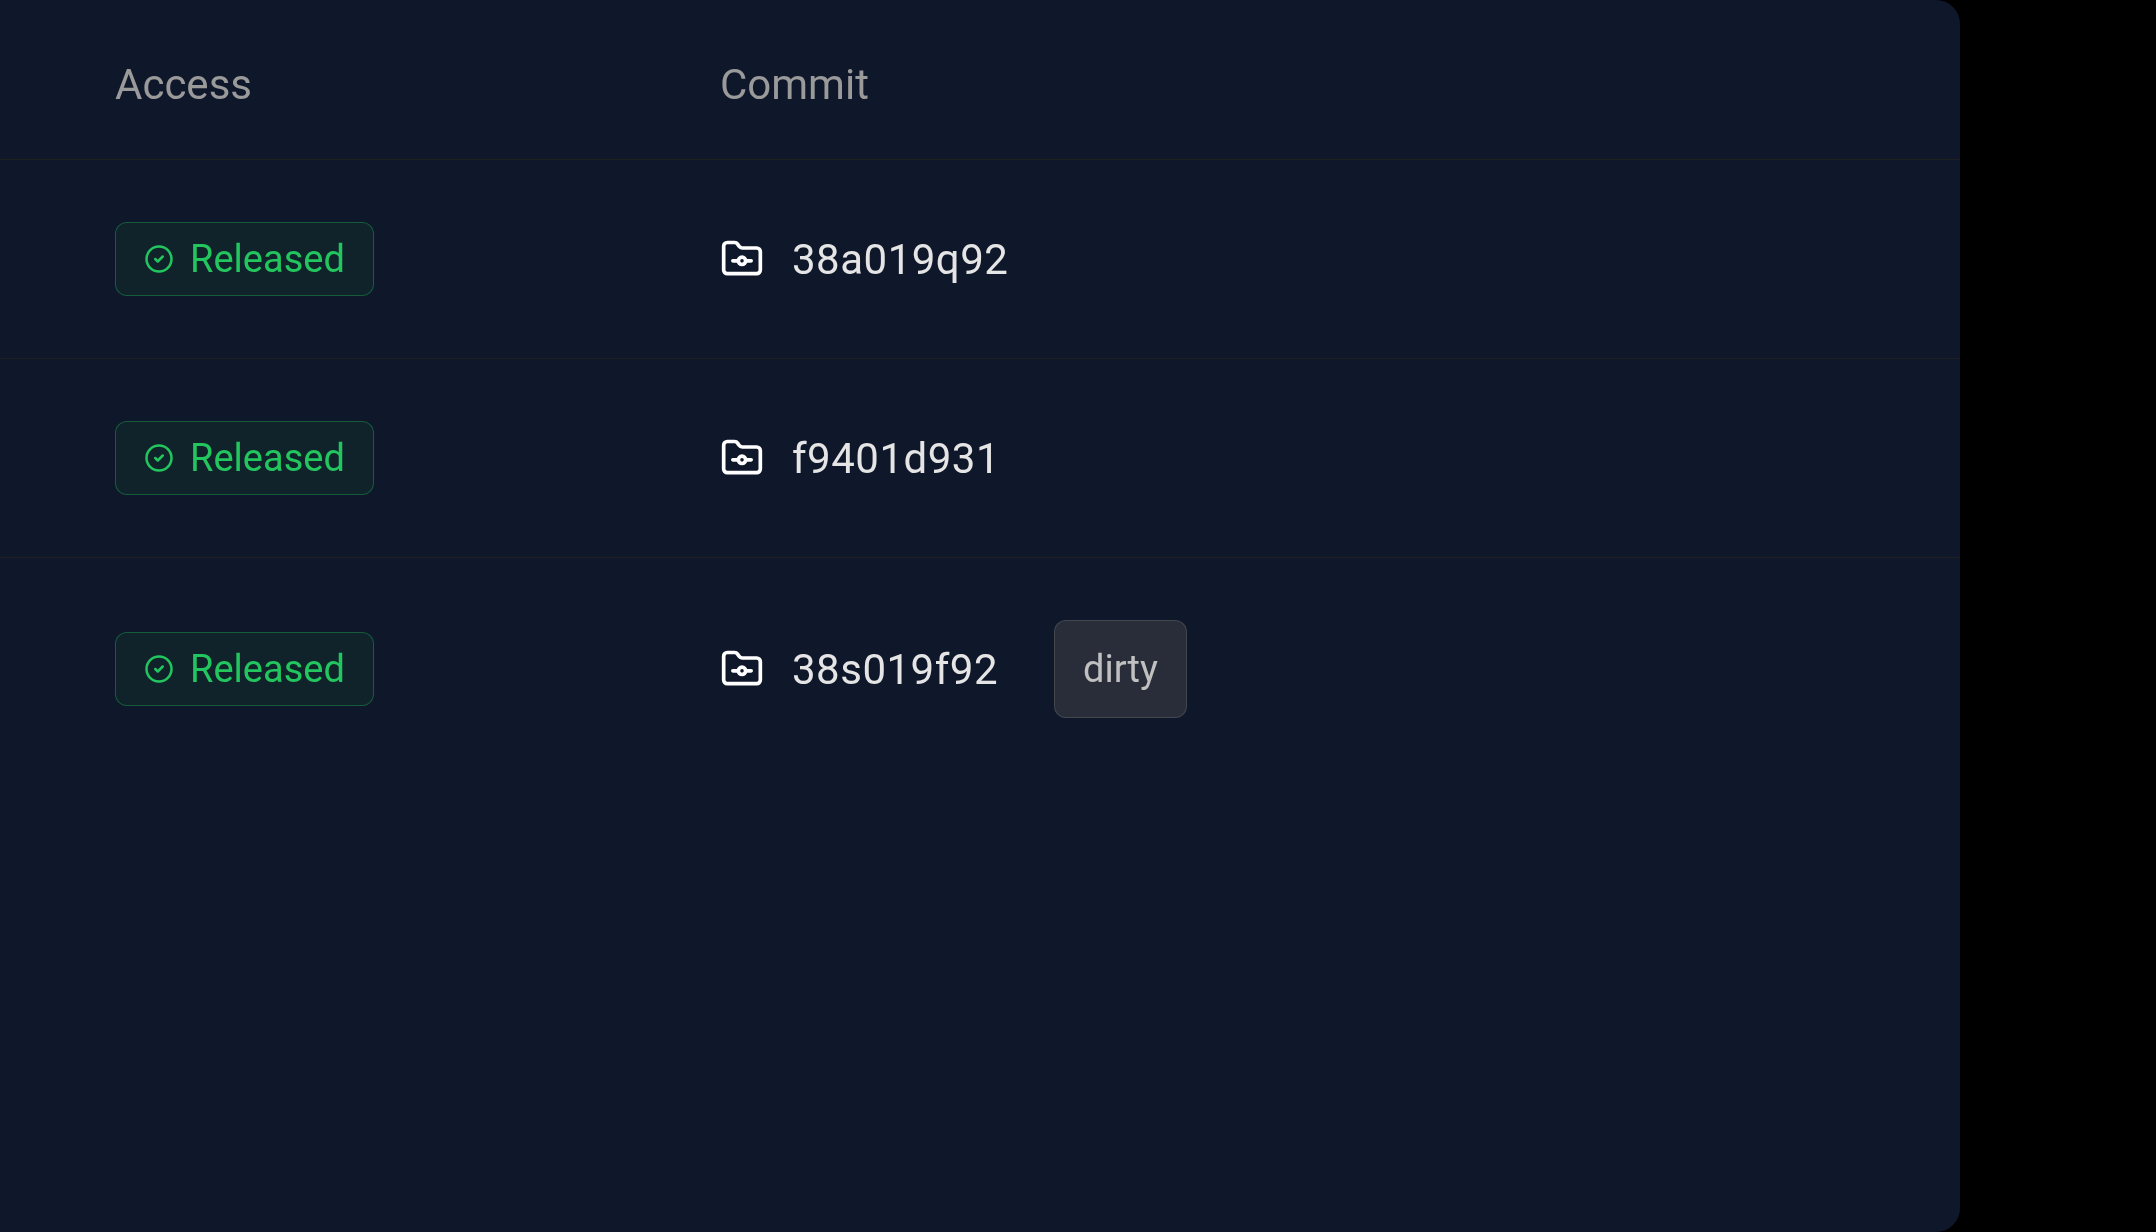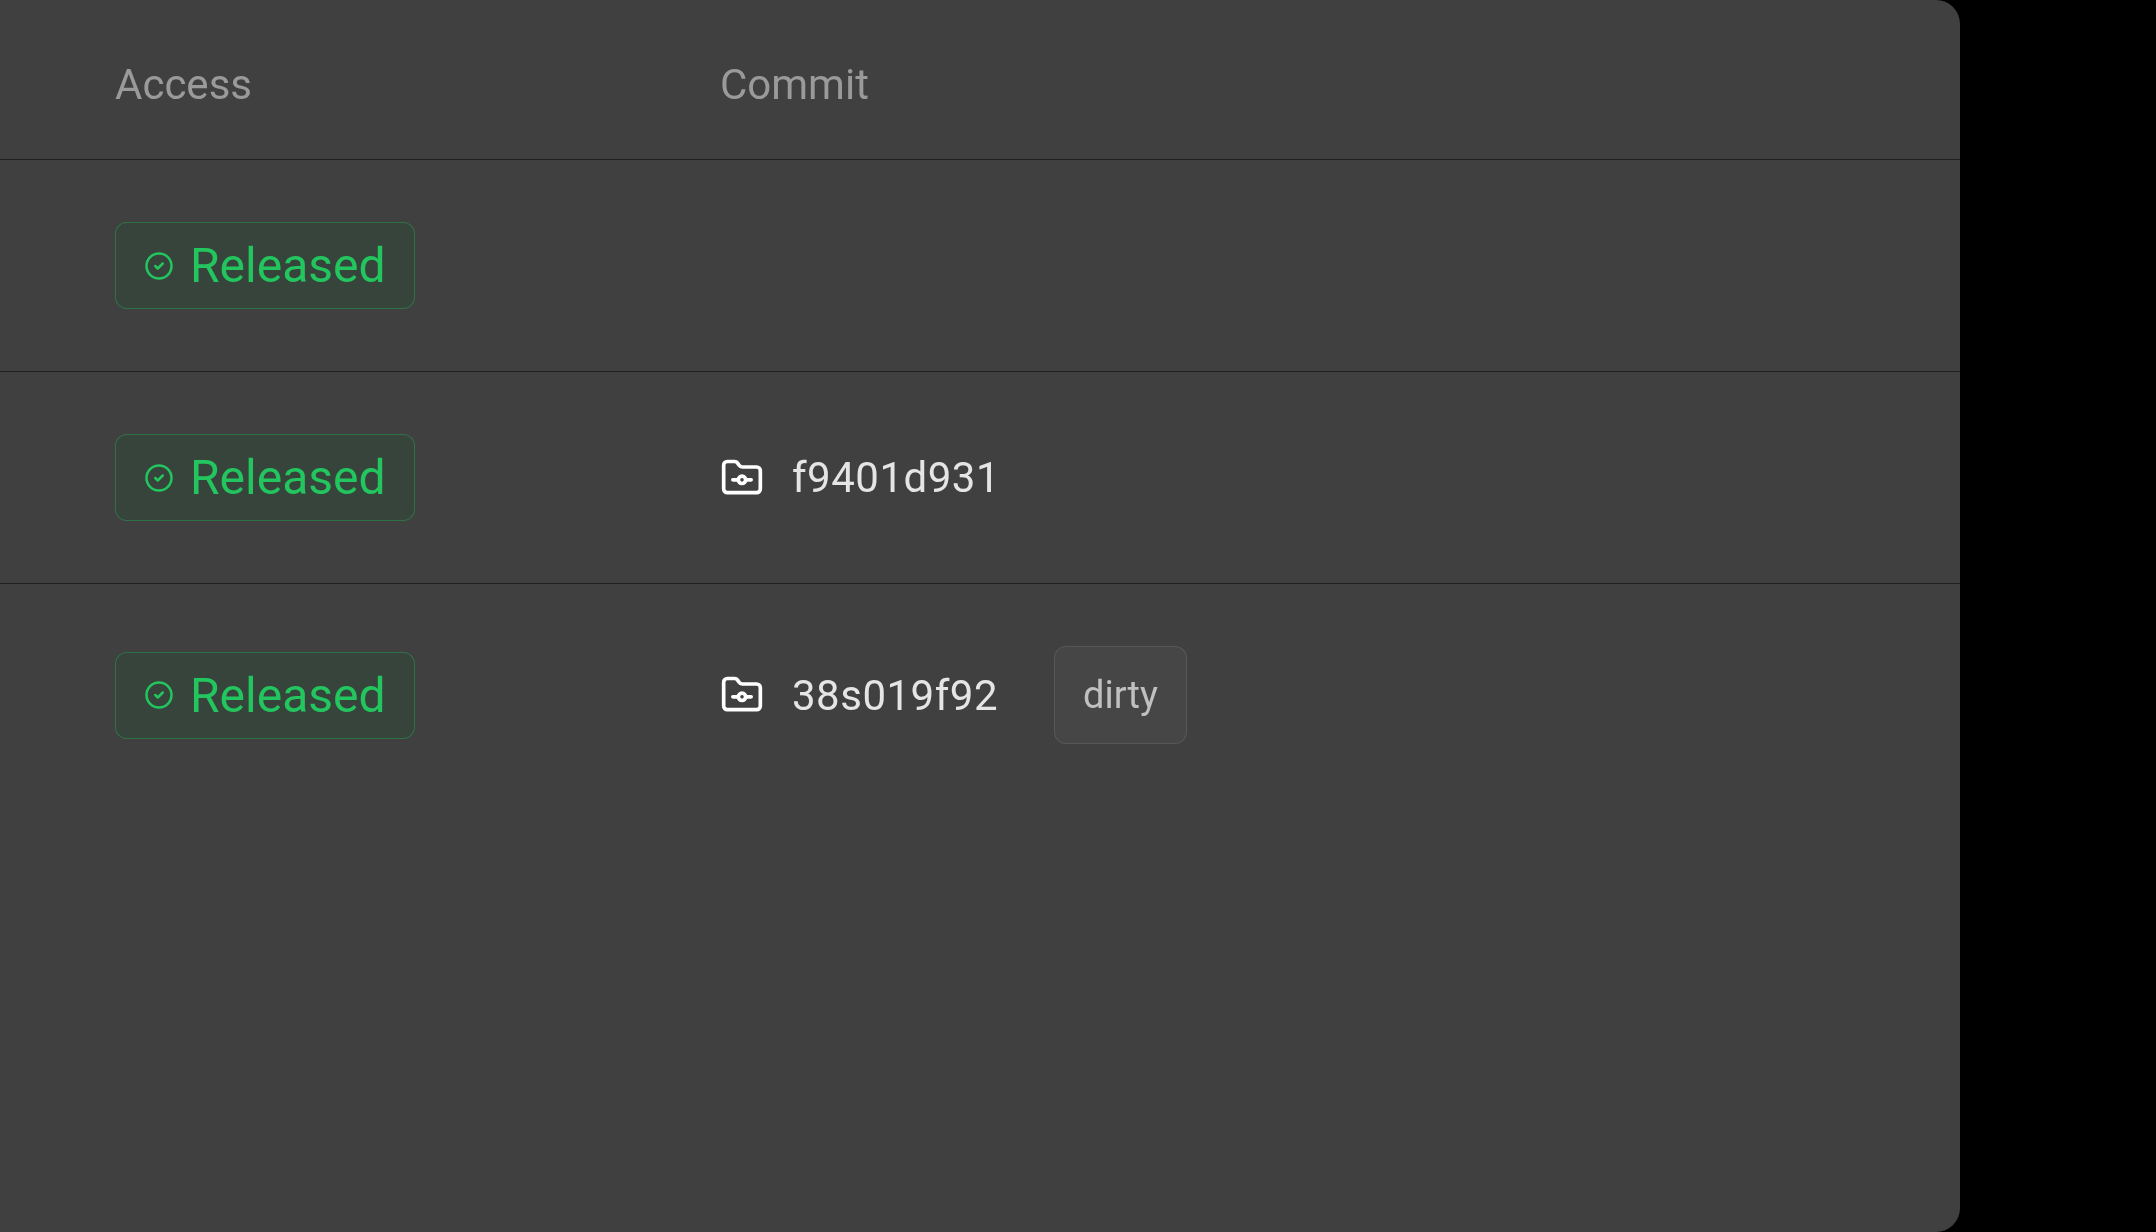--- a/index.html
+++ b/index.html
@@ -11,21 +11,21 @@
     body {
       background: #000000;
       font-family: -apple-system, BlinkMacSystemFont, 'Segoe UI', Roboto, Helvetica, Arial, sans-serif;
       color: #ffffff;
       width: 2156px;
       height: 1232px;
       overflow: hidden;
     }
     
     .panel {
-      background: #404040;
+      background: #0f172a;
       border-radius: 0 24px 24px 0;
       width: 1960px;
       height: 1232px;
       position: relative;
     }
     
     .table-container {
       width: 100%;
     }
     
@@ -61,21 +61,21 @@
       display: flex;
       align-items: center;
     }
     
     .badge {
       display: inline-flex;
       align-items: center;
       gap: 16px;
       padding: 14px 28px;
       border-radius: 12px;
-      font-size: 48px;
+      font-size: 38px;
       font-weight: 400;
     }
     
     .badge-released {
       background: rgba(20, 83, 45, 0.2);
       border: 1.5px solid rgba(34, 197, 94, 0.35);
       color: #22c55e;
     }
     
     .badge-nonrelease {
@@ -142,20 +142,31 @@
             <div class="badge badge-released">
               <span class="badge-icon">
                 <svg viewBox="0 0 24 24" fill="none" stroke="currentColor" stroke-width="2" stroke-linecap="round" stroke-linejoin="round">
                   <circle cx="12" cy="12" r="10"></circle>
                   <path d="m9 12 2 2 4-4"></path>
                 </svg>
               </span>
               <span>Released</span>
             </div>
           </div>
+          <div class="cell-commit">
+            <span class="commit-icon">
+              <svg viewBox="0 0 24 24" fill="none" stroke="currentColor" stroke-width="2" stroke-linecap="round" stroke-linejoin="round">
+                <path d="M4 20h16a2 2 0 0 0 2-2V8a2 2 0 0 0-2-2h-7.93a2 2 0 0 1-1.66-.9l-.82-1.2A2 2 0 0 0 7.93 3H4a2 2 0 0 0-2 2v13c0 1.1.9 2 2 2Z"></path>
+                <circle cx="12" cy="13" r="2"></circle>
+                <path d="M14 13h3"></path>
+                <path d="M7 13h3"></path>
+              </svg>
+            </span>
+            <span class="commit-hash">38a019q92</span>
+          </div>
         </div>
         <div class="table-row">
           <div class="cell-access">
             <div class="badge badge-released">
               <span class="badge-icon">
                 <svg viewBox="0 0 24 24" fill="none" stroke="currentColor" stroke-width="2" stroke-linecap="round" stroke-linejoin="round">
                   <circle cx="12" cy="12" r="10"></circle>
                   <path d="m9 12 2 2 4-4"></path>
                 </svg>
               </span>

